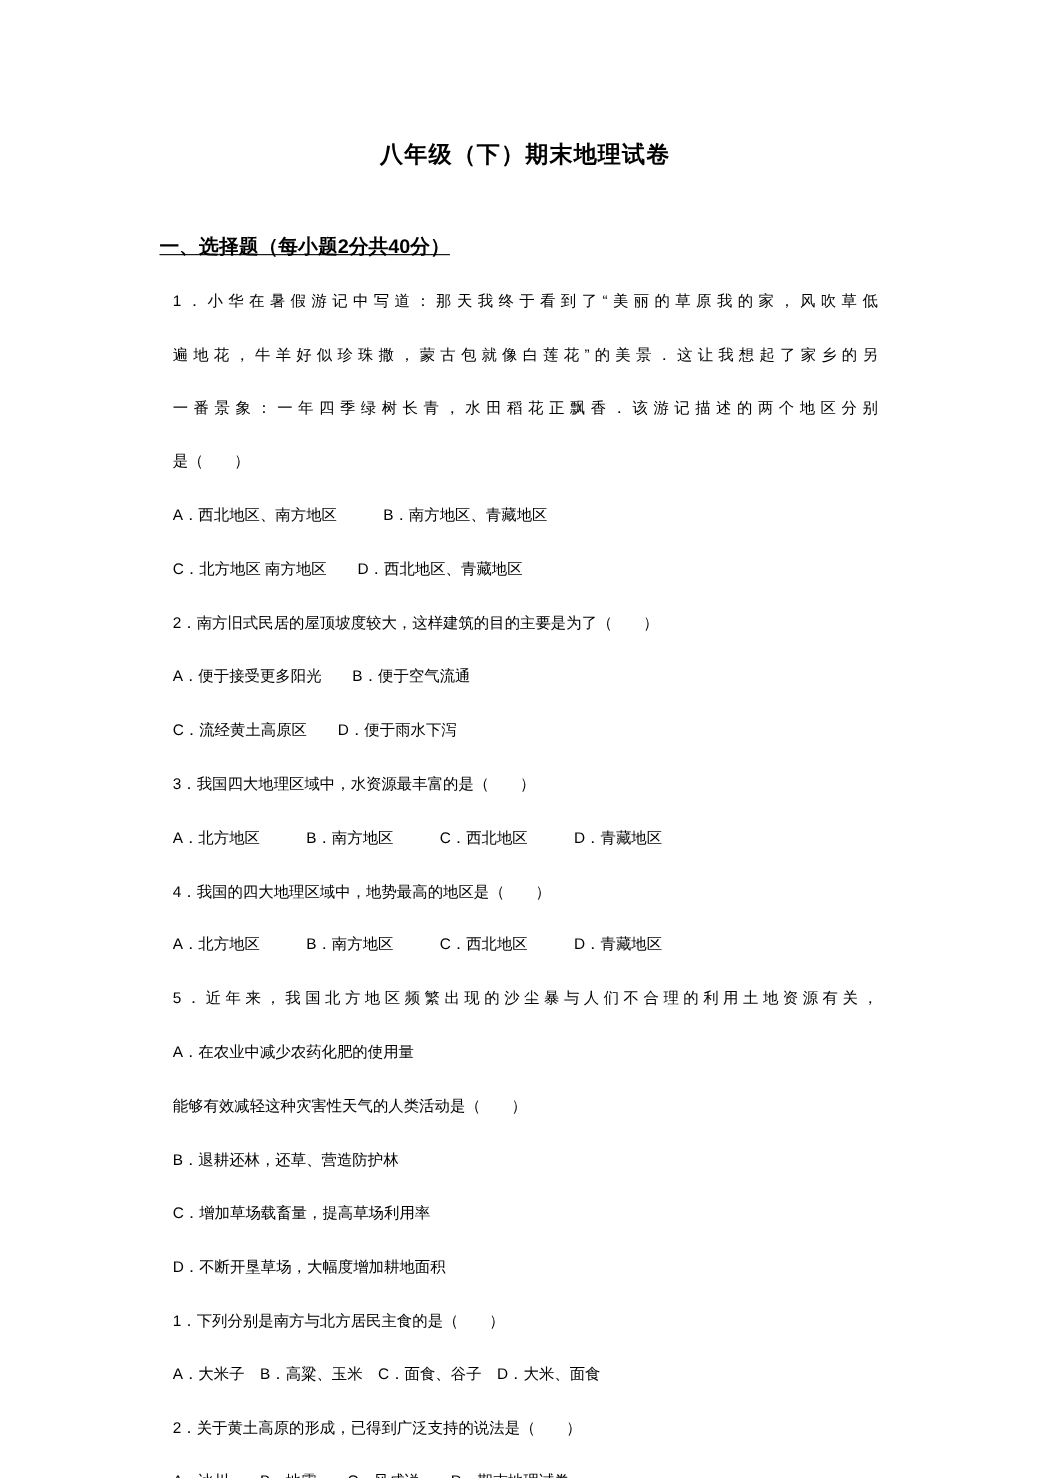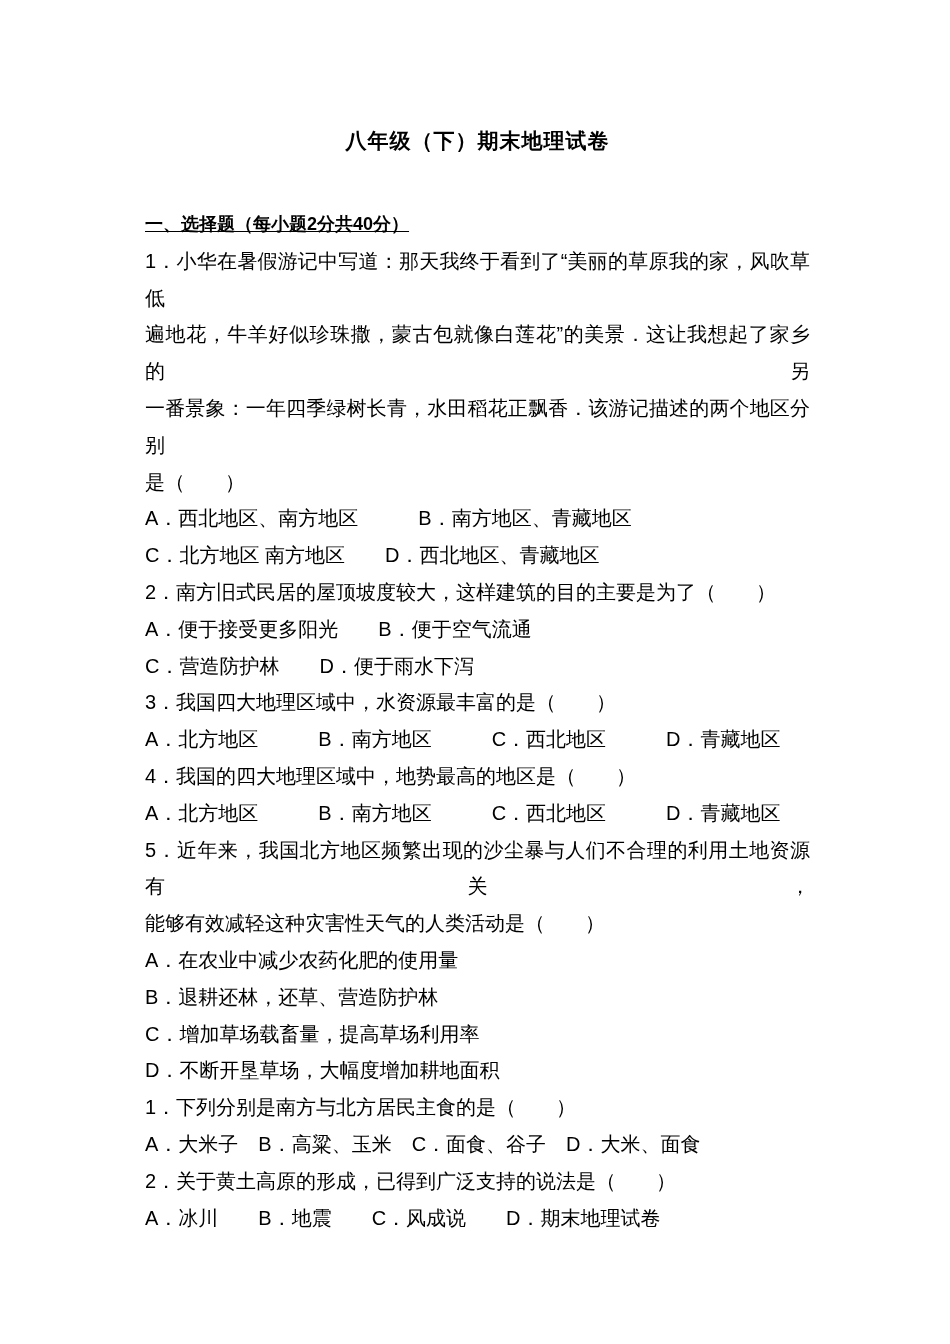--- a/index.html
+++ b/index.html
@@ -31,22 +31,22 @@
   }
   .section-header {
     font-size: 18px;
     font-weight: 700;
     line-height: 36.8px;
     margin: 0;
     text-decoration: underline;
   }
   .question { margin: 0; }
   .line {
-    margin: 0;
-    font-size: 20px;
+    margin: 12px;
+    font-size: 14px;
     line-height: 36.8px;
     text-align: left;
     word-break: break-all;
   }
   .line.fill {
     text-align: justify;
     text-align-last: justify;
   }
 </style>
 </head>
@@ -60,34 +60,34 @@
         <p class="line stem-line fill">1．小华在暑假游记中写道：那天我终于看到了“美丽的草原我的家，风吹草低</p>
         <p class="line stem-line fill">遍地花，牛羊好似珍珠撒，蒙古包就像白莲花”的美景．这让我想起了家乡的另</p>
         <p class="line stem-line fill">一番景象：一年四季绿树长青，水田稻花正飘香．该游记描述的两个地区分别</p>
         <p class="line stem-line">是（　　）</p>
         <p class="line option-line">A．西北地区、南方地区　　　B．南方地区、青藏地区</p>
         <p class="line option-line">C．北方地区 南方地区　　D．西北地区、青藏地区</p>
       </div>
       <div class="question">
         <p class="line stem-line">2．南方旧式民居的屋顶坡度较大，这样建筑的目的主要是为了（　　）</p>
         <p class="line option-line">A．便于接受更多阳光　　B．便于空气流通</p>
-        <p class="line option-line">C．营造防护林　　D．便于雨水下泻</p>
+        <p class="line option-line">C．流经黄土高原区　　D．便于雨水下泻</p>
       </div>
       <div class="question">
         <p class="line stem-line">3．我国四大地理区域中，水资源最丰富的是（　　）</p>
         <p class="line option-line">A．北方地区　　　B．南方地区　　　C．西北地区　　　D．青藏地区</p>
       </div>
       <div class="question">
         <p class="line stem-line">4．我国的四大地理区域中，地势最高的地区是（　　）</p>
         <p class="line option-line">A．北方地区　　　B．南方地区　　　C．西北地区　　　D．青藏地区</p>
       </div>
       <div class="question">
         <p class="line stem-line fill">5．近年来，我国北方地区频繁出现的沙尘暴与人们不合理的利用土地资源有关，</p>
+        <p class="line option-line">A．在农业中减少农药化肥的使用量</p>
         <p class="line stem-line">能够有效减轻这种灾害性天气的人类活动是（　　）</p>
-        <p class="line option-line">A．在农业中减少农药化肥的使用量</p>
         <p class="line option-line">B．退耕还林，还草、营造防护林</p>
         <p class="line option-line">C．增加草场载畜量，提高草场利用率</p>
         <p class="line option-line">D．不断开垦草场，大幅度增加耕地面积</p>
       </div>
       <div class="question">
         <p class="line stem-line">1．下列分别是南方与北方居民主食的是（　　）</p>
         <p class="line option-line">A．大米子　B．高粱、玉米　C．面食、谷子　D．大米、面食</p>
       </div>
       <div class="question">
         <p class="line stem-line">2．关于黄土高原的形成，已得到广泛支持的说法是（　　）</p>

